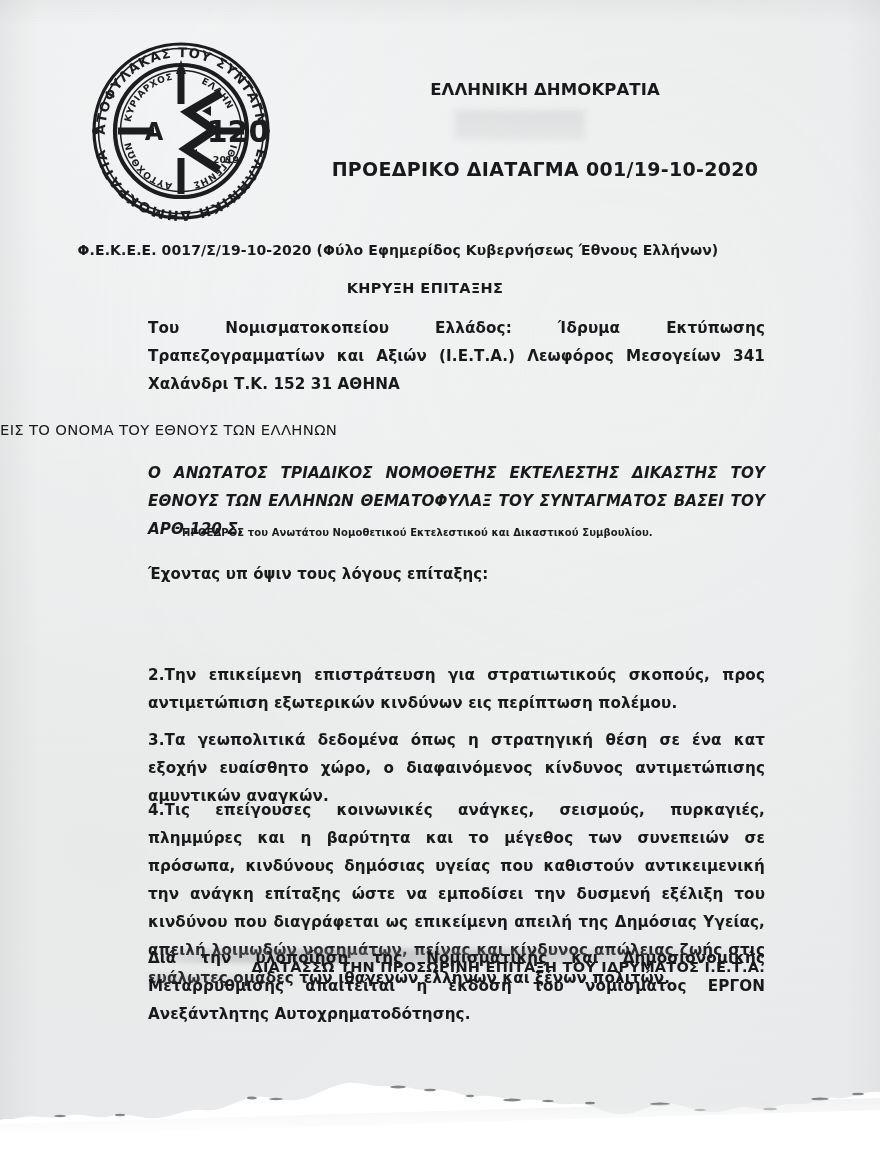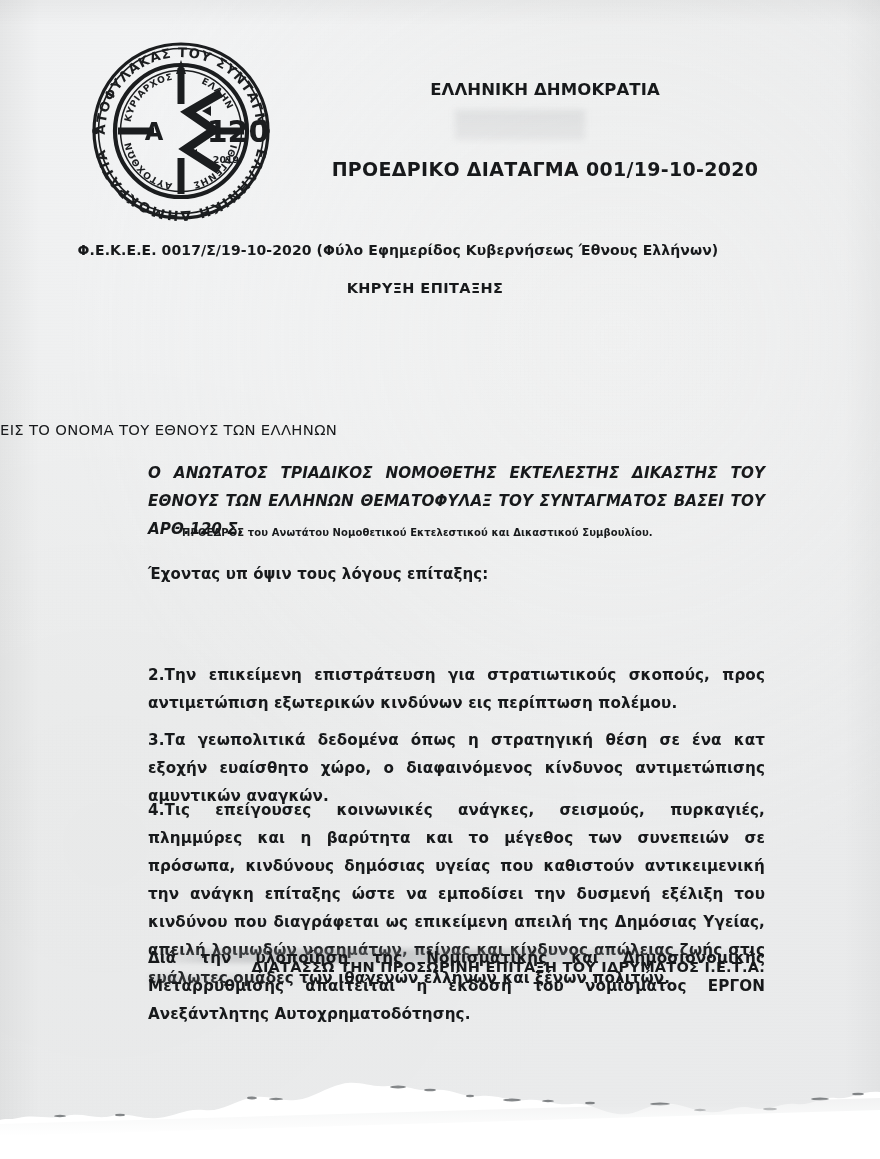--- a/index.html
+++ b/index.html
@@ -259,20 +259,21 @@
   <div class="ghost"></div>
 
   <div class="txt hdr-republic">ΕΛΛΗΝΙΚΗ ΔΗΜΟΚΡΑΤΙΑ</div>
 
   <div class="txt hdr-decree">ΠΡΟΕΔΡΙΚΟ ΔΙΑΤΑΓΜΑ  001/19-10-2020</div>
 
   <div class="txt fek-line">Φ.Ε.Κ.Ε.Ε. 0017/Σ/19-10-2020 (Φύλο Εφημερίδος Κυβερνήσεως Έθνους Ελλήνων)</div>
 
   <div class="txt kiryxi">ΚΗΡΥΞΗ ΕΠΙΤΑΞΗΣ</div>
 
+  <div class="txt body-block addr">Του Νομισματοκοπείου Ελλάδος: Ίδρυμα Εκτύπωσης Τραπεζογραμματίων και Αξιών (Ι.Ε.Τ.Α.)    Λεωφόρος Μεσογείων 341 Χαλάνδρι  Τ.Κ. 152 31 ΑΘΗΝΑ</div>
 
   <div class="txt eis-to">ΕΙΣ ΤΟ ΟΝΟΜΑ ΤΟΥ ΕΘΝΟΥΣ ΤΩΝ ΕΛΛΗΝΩΝ</div>
 
   <div class="txt body-block anotatos">Ο ΑΝΩΤΑΤΟΣ ΤΡΙΑΔΙΚΟΣ ΝΟΜΟΘΕΤΗΣ ΕΚΤΕΛΕΣΤΗΣ ΔΙΚΑΣΤΗΣ ΤΟΥ ΕΘΝΟΥΣ ΤΩΝ ΕΛΛΗΝΩΝ ΘΕΜΑΤΟΦΥΛΑΞ ΤΟΥ ΣΥΝΤΑΓΜΑΤΟΣ ΒΑΣΕΙ ΤΟΥ ΑΡΘ.120 Σ.</div>
 
   <div class="txt body-block nojust proedros">ΠΡΟΕΔΡΟΣ του Ανωτάτου Νομοθετικού Εκτελεστικού και Δικαστικού Συμβουλίου.</div>
 
   <div class="txt body-block nojust exontas">Έχοντας υπ όψιν τους λόγους επίταξης:</div>
 
 

